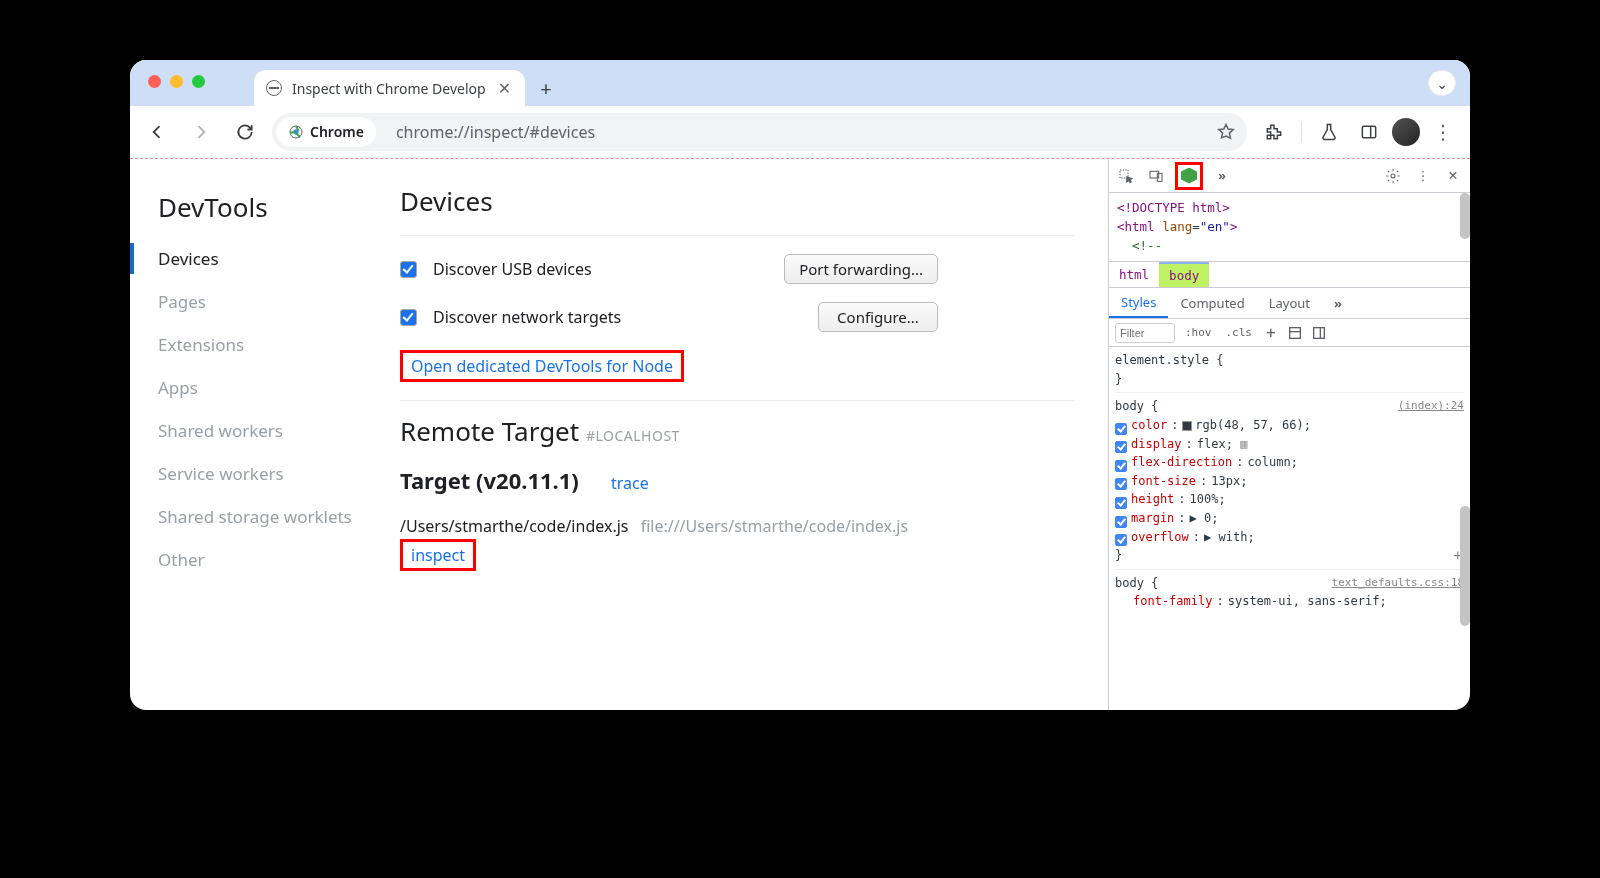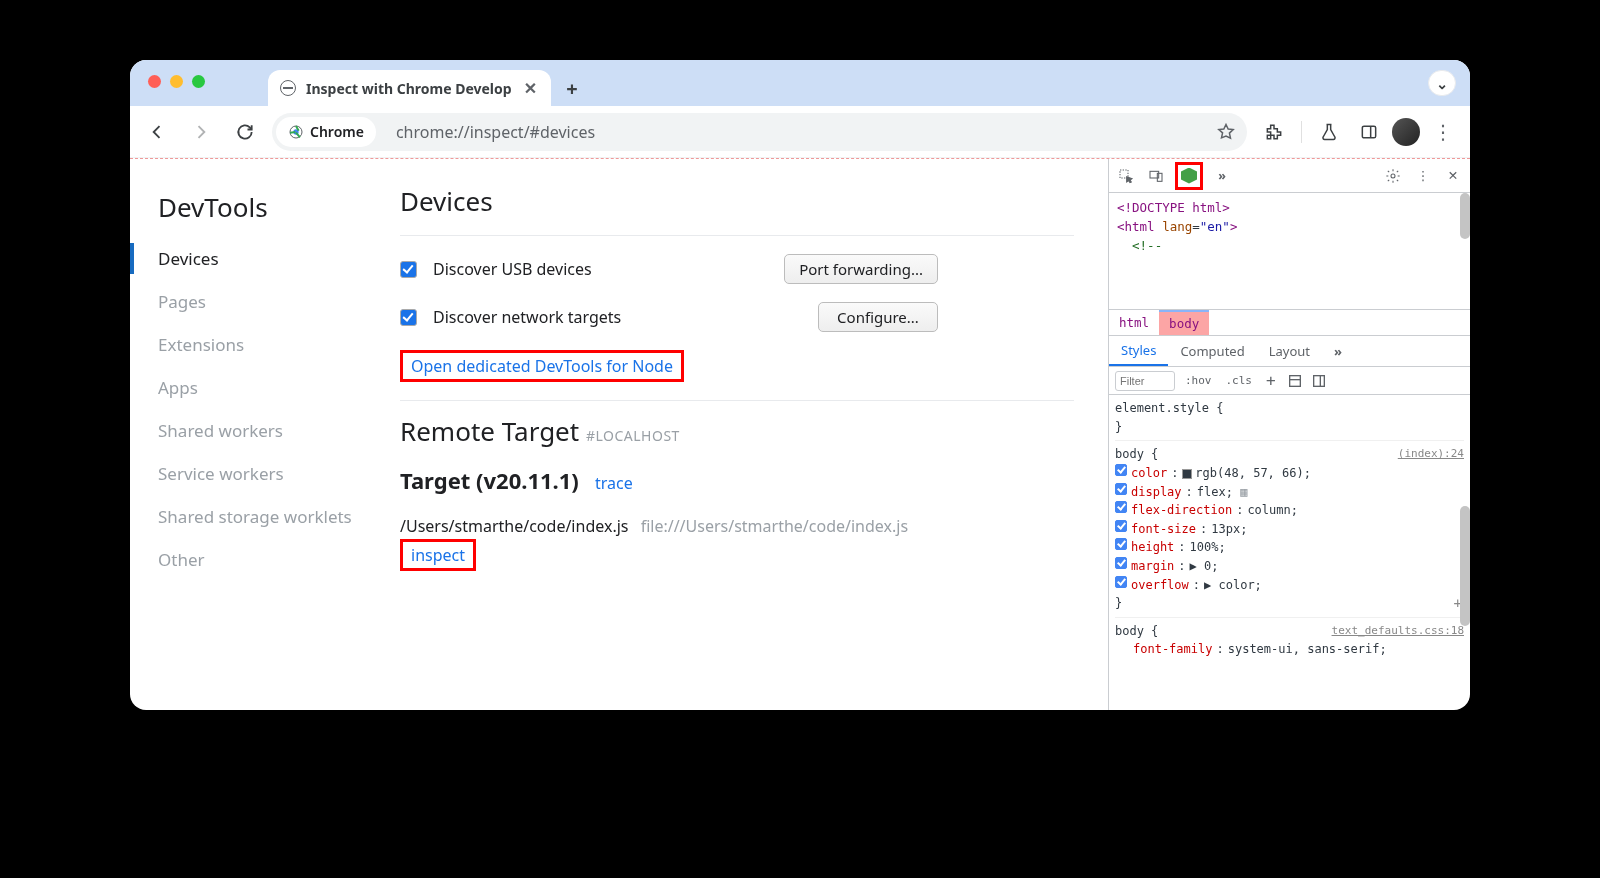--- a/index.html
+++ b/index.html
@@ -34,21 +34,21 @@
   }
   .window {
     width:1340px; height:650px; margin-top:60px;
     background:#fff; border-radius:16px; overflow:hidden;
     box-shadow:0 30px 60px rgba(0,0,0,0.45), 0 4px 10px rgba(0,0,0,0.3);
     display:flex; flex-direction:column;
   }
   
   .tabstrip {
     height:46px; background:var(--chrome-tab-bg);
-    display:flex; align-items:flex-end; padding-left:28px; position:relative;font-weight:bold;
+    display:flex; align-items:flex-end; padding-left:14px; position:relative;
   }
   .traffic { position:absolute; left:18px; top:15px; display:flex; gap:9px; }
   .dot { width:13px; height:13px; border-radius:50%; }
   .dot.red{background:var(--mac-red);} .dot.yellow{background:var(--mac-yellow);} .dot.green{background:var(--mac-green);}
   .tab {
     margin-left:110px; height:36px; background:#fff; border-radius:12px 12px 0 0;
     display:flex; align-items:center; padding:0 12px; gap:10px; max-width:310px;
     font-size:14px; color:#3c4043;
   }
   .tab .favicon { width:16px; height:16px; border:1.5px solid #5f6368; border-radius:50%; position:relative;}
@@ -94,48 +94,48 @@
   .chk::after{content:""; position:absolute; left:4px; top:1px; width:4px; height:8px; border:solid #fff; border-width:0 2px 2px 0; transform:rotate(40deg);}
   .btn-native{
     padding:4px 14px; font-size:15px; background:linear-gradient(#fafafa,#eee);
     border:1px solid #bcbcbc; border-radius:5px; min-width:140px; text-align:center;
   }
   .row .spacer{flex:1;}
   .linkish{color:var(--link); cursor:pointer;}
   .hl-box{border:3px solid var(--highlight-box); padding:2px 8px; display:inline-block;}
   .remote h2 .sub{font-size:14px;color:#9aa0a6; letter-spacing:0.5px;}
   .target{font-weight:700;font-size:22px;}
-  .trace{color:var(--link); font-weight:400; font-size:16px; margin-left:12px;}
+  .trace{color:var(--link); font-weight:400; font-size:16px; margin-left:28px;}
   .path{font-size:16px;}
   .path .grey{color:#9aa0a6; margin-left:8px;}
   .inspect-wrap{margin-top:2px;}
   
   .devtools{width:362px; border-left:1px solid var(--dt-border); position:relative; font-size:12.5px; color:#303942; display:flex; flex-direction:column; min-height:0; font-family: Menlo, Consolas, monospace;}
   .dt-tabbar{height:34px; border-bottom:1px solid var(--dt-border); display:flex; align-items:center; padding:0 6px; gap:8px; font-family: system-ui,sans-serif;}
   .dt-ic{width:22px;height:22px;display:flex;align-items:center;justify-content:center;color:#5f6368;}
   .dt-ic svg{width:16px;height:16px;}
   .node-ic{width:22px;height:22px;display:flex;align-items:center;justify-content:center;}
   .node-ic .hex{width:16px;height:16px;background:#43a047;clip-path:polygon(50% 0,100% 25%,100% 75%,50% 100%,0 75%,0 25%);}
   .node-outline{border:3px solid var(--highlight-box); padding:0;}
   .dt-tabbar .rside{margin-left:auto;display:flex;align-items:center;gap:8px;}
   .dom-pane{padding:6px 8px; font-family: Menlo, Consolas, monospace; line-height:1.5; white-space:pre; overflow:hidden; position:relative;}
   .t-tag{color:var(--code-tag);} .t-attr{color:var(--code-attr);} .t-val{color:#1a1aa6;}
-  .breadcrumb{border-top:1px solid var(--dt-border); height:26px; display:flex; align-items:center;margin-top:48px;}
+  .breadcrumb{border-top:1px solid var(--dt-border); height:26px; display:flex; align-items:center;}
   .bc{padding:0 10px;height:100%;display:flex;align-items:center;color:var(--code-tag);}
-  .bc.sel{background:#fca5a5;border-top:2px solid #8ab4f8;}
+  .bc.sel{background:#bef264;border-top:2px solid #8ab4f8;}
   .styles-tabs{height:32px;border-top:1px solid var(--dt-border); border-bottom:1px solid var(--dt-border); display:flex; align-items:flex-end; font-family: system-ui,sans-serif; font-size:13px;}
   .stab{padding:0 12px;height:100%;display:flex;align-items:center;color:#5f6368;}
   .stab.active{color:var(--sel-blue); border-bottom:2px solid var(--sel-blue);}
   .styles-toolbar{height:28px;border-bottom:1px solid var(--dt-border);display:flex;align-items:center;padding:0 6px;gap:6px;font-family: system-ui,sans-serif; font-size:12px;}
   .styles-toolbar input{width:60px;height:20px;border:1px solid var(--dt-border);border-radius:3px;font-size:11px;padding:0 4px;}
   .mono-btn{font-family:Menlo,monospace;font-size:11px;color:#5f6368;padding:0 4px;}
   .styles-body{flex:1;overflow:hidden;font-family:Menlo,Consolas,monospace;font-size:12px;line-height:1.55;padding:4px 6px 16px;}
   .rule{position:relative;border-bottom:1px solid #f0f0f0;padding-bottom:4px;margin-bottom:4px;}
   .rule .src{position:absolute;right:0;top:0;color:#888;font-size:11px;text-decoration:underline;}
-  .decl{display:flex;align-items:flex-start;gap:4px;}
+  .decl{display:flex;align-items:flex-end;gap:4px;}
   .decl .cb{width:12px;height:12px;border:1px solid #4285f4;background:#4285f4;position:relative;border-radius:2px;flex:none;}
   .decl .cb::after{content:"";position:absolute;left:3px;top:0;width:3px;height:6px;border:solid #fff;border-width:0 2px 2px 0;transform:rotate(40deg);}
   .prop{color:var(--css-prop);} .val{color:#303942;}
   .swatch{display:inline-block;width:10px;height:10px;background:#303942;border:1px solid #999;vertical-align:middle;margin-right:3px;}
   .plus-box{position:absolute;right:2px;bottom:2px;color:#888;font-size:14px;}
   .dt-scroll{position:absolute;right:0;top:34px;width:10px;height:46px;background:#c4c4c4;border-radius:5px;}
   .dt-scroll2{position:absolute;right:0;bottom:84px;width:10px;height:120px;background:#c4c4c4;border-radius:5px;}
 </style>
 </head>
 <body>
@@ -350,21 +350,21 @@
         <div class="rule">
           <span class="src">(index):24</span>
           <span>body {</span>
           <div id="decls">
               <div class="decl"><span class="cb"></span><span class="prop">color</span>: <span class="val"><span class="swatch"></span>rgb(48, 57, 66);</span></div>
               <div class="decl"><span class="cb"></span><span class="prop">display</span>: <span class="val">flex;<span style="color: rgb(154, 160, 166);"> ▦</span></span></div>
               <div class="decl"><span class="cb"></span><span class="prop">flex-direction</span>: <span class="val">column;</span></div>
               <div class="decl"><span class="cb"></span><span class="prop">font-size</span>: <span class="val">13px;</span></div>
               <div class="decl"><span class="cb"></span><span class="prop">height</span>: <span class="val">100%;</span></div>
               <div class="decl"><span class="cb"></span><span class="prop">margin</span>: <span class="val">▶ 0;</span></div>
-              <div class="decl"><span class="cb"></span><span class="prop">overflow</span>: <span class="val">▶ color;</span></div>
+              <div class="decl"><span class="cb"></span><span class="prop">overflow</span>: <span class="val">▶ with;</span></div>
             </div>
           }
           <span class="plus-box">+</span>
         </div>
         <div class="rule" style="border-bottom:none">
           <span class="src">text_defaults.css:18</span>
           <span>body {</span>
           <div class="decl" style="padding-left:18px">
             <span class="prop">font-family</span>:
             <span class="val">system-ui, sans-serif;</span>

